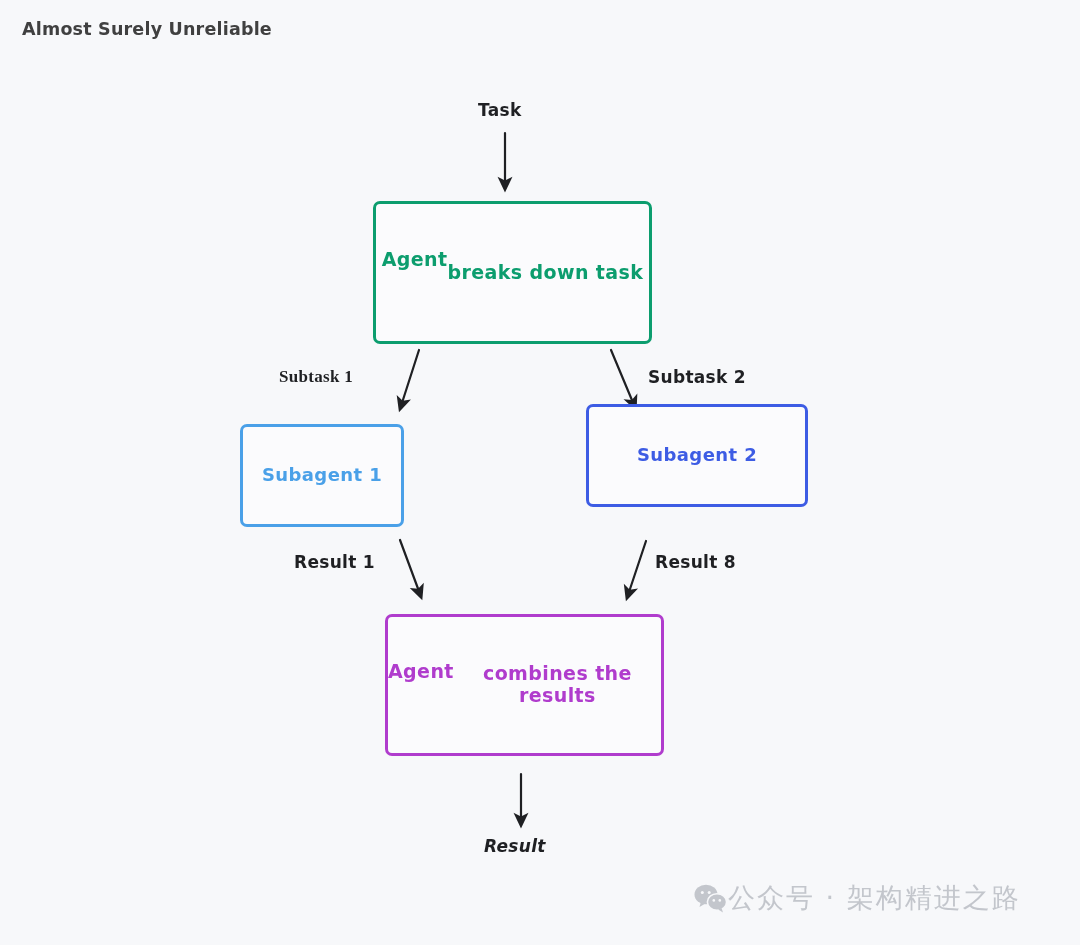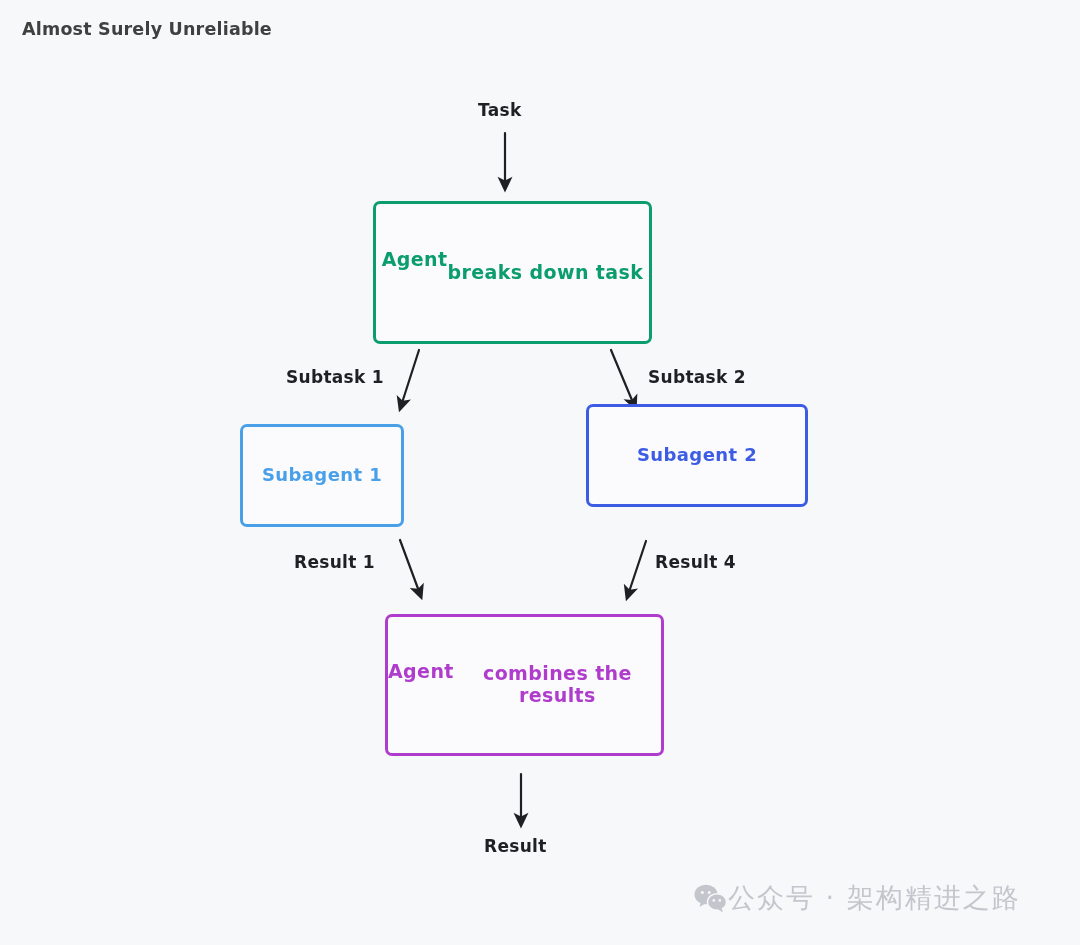--- a/index.html
+++ b/index.html
@@ -112,25 +112,25 @@
     position: absolute;
     font-family: "DejaVu Sans", sans-serif;
     font-weight: 700;
     font-size: 17px;
     letter-spacing: 0.3px;
     color: #1f2023;
     white-space: nowrap;
   }
 
   #label-task        { left: 478px; top: 100px; }
-  #label-subtask-1   { left: 286px; top: 367px; }
+  #label-subtask-1   { left: 279px; top: 367px; font-family: Liberation Serif, serif; }
   #label-subtask-2   { left: 648px; top: 367px; text-align: center; }
   #label-result-1    { left: 294px; top: 552px; }
   #label-result-2    { left: 655px; top: 552px; }
-  #label-result-out  { left: 484px; top: 836px; }
+  #label-result-out  { left: 484px; top: 836px; font-style: italic; }
 
   
   #watermark {
     position: absolute;
     left: 694px;
     top: 880px;
     display: flex;
     align-items: center;
     gap: 0;
     color: #c3c6cc;
@@ -203,21 +203,21 @@
   </div>
 
   <div class="endpoint-label" id="label-task">Task</div>
 
   <div class="edge-label" id="label-subtask-1">Subtask 1</div>
 
   <div class="edge-label" id="label-subtask-2">Subtask 2</div>
 
   <div class="edge-label" id="label-result-1">Result 1</div>
 
-  <div class="edge-label" id="label-result-2">Result 4</div>
+  <div class="edge-label" id="label-result-2">Result 8</div>
 
   <div class="endpoint-label" id="label-result-out">Result</div>
 
   <div id="watermark">
     <svg class="wm-icon" width="34" height="30" viewBox="0 0 34 30">
       <ellipse cx="12" cy="11.5" rx="11.5" ry="9.8" fill="#c3c6cc"></ellipse>
       <path d="M7 18.5 L5.5 24 L11 20.8 Z" fill="#c3c6cc"></path>
       <circle cx="8.3" cy="9.6" r="1.5" fill="#f7f8fa"></circle>
       <circle cx="15.2" cy="9.6" r="1.5" fill="#f7f8fa"></circle>
       <ellipse cx="23" cy="19" rx="9.6" ry="8.2" fill="#c3c6cc" stroke="#f7f8fa" stroke-width="1.6"></ellipse>

